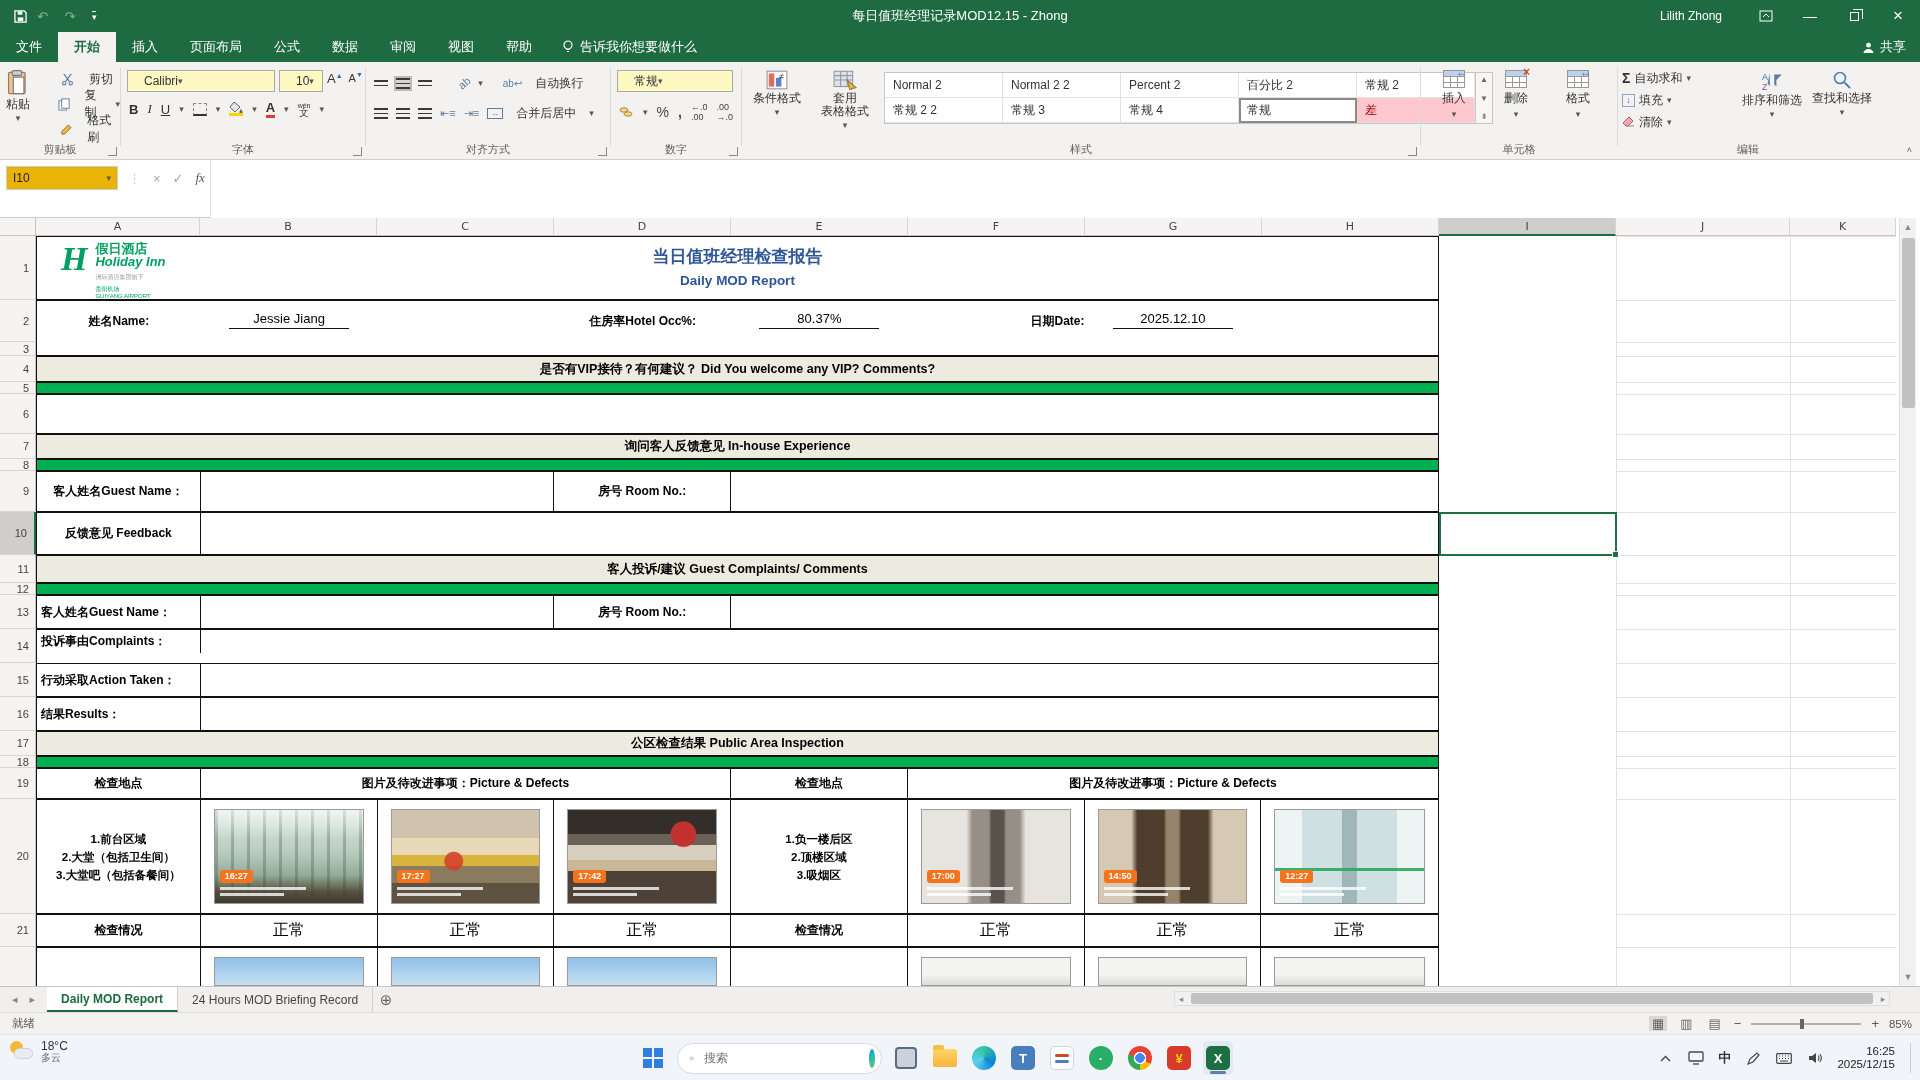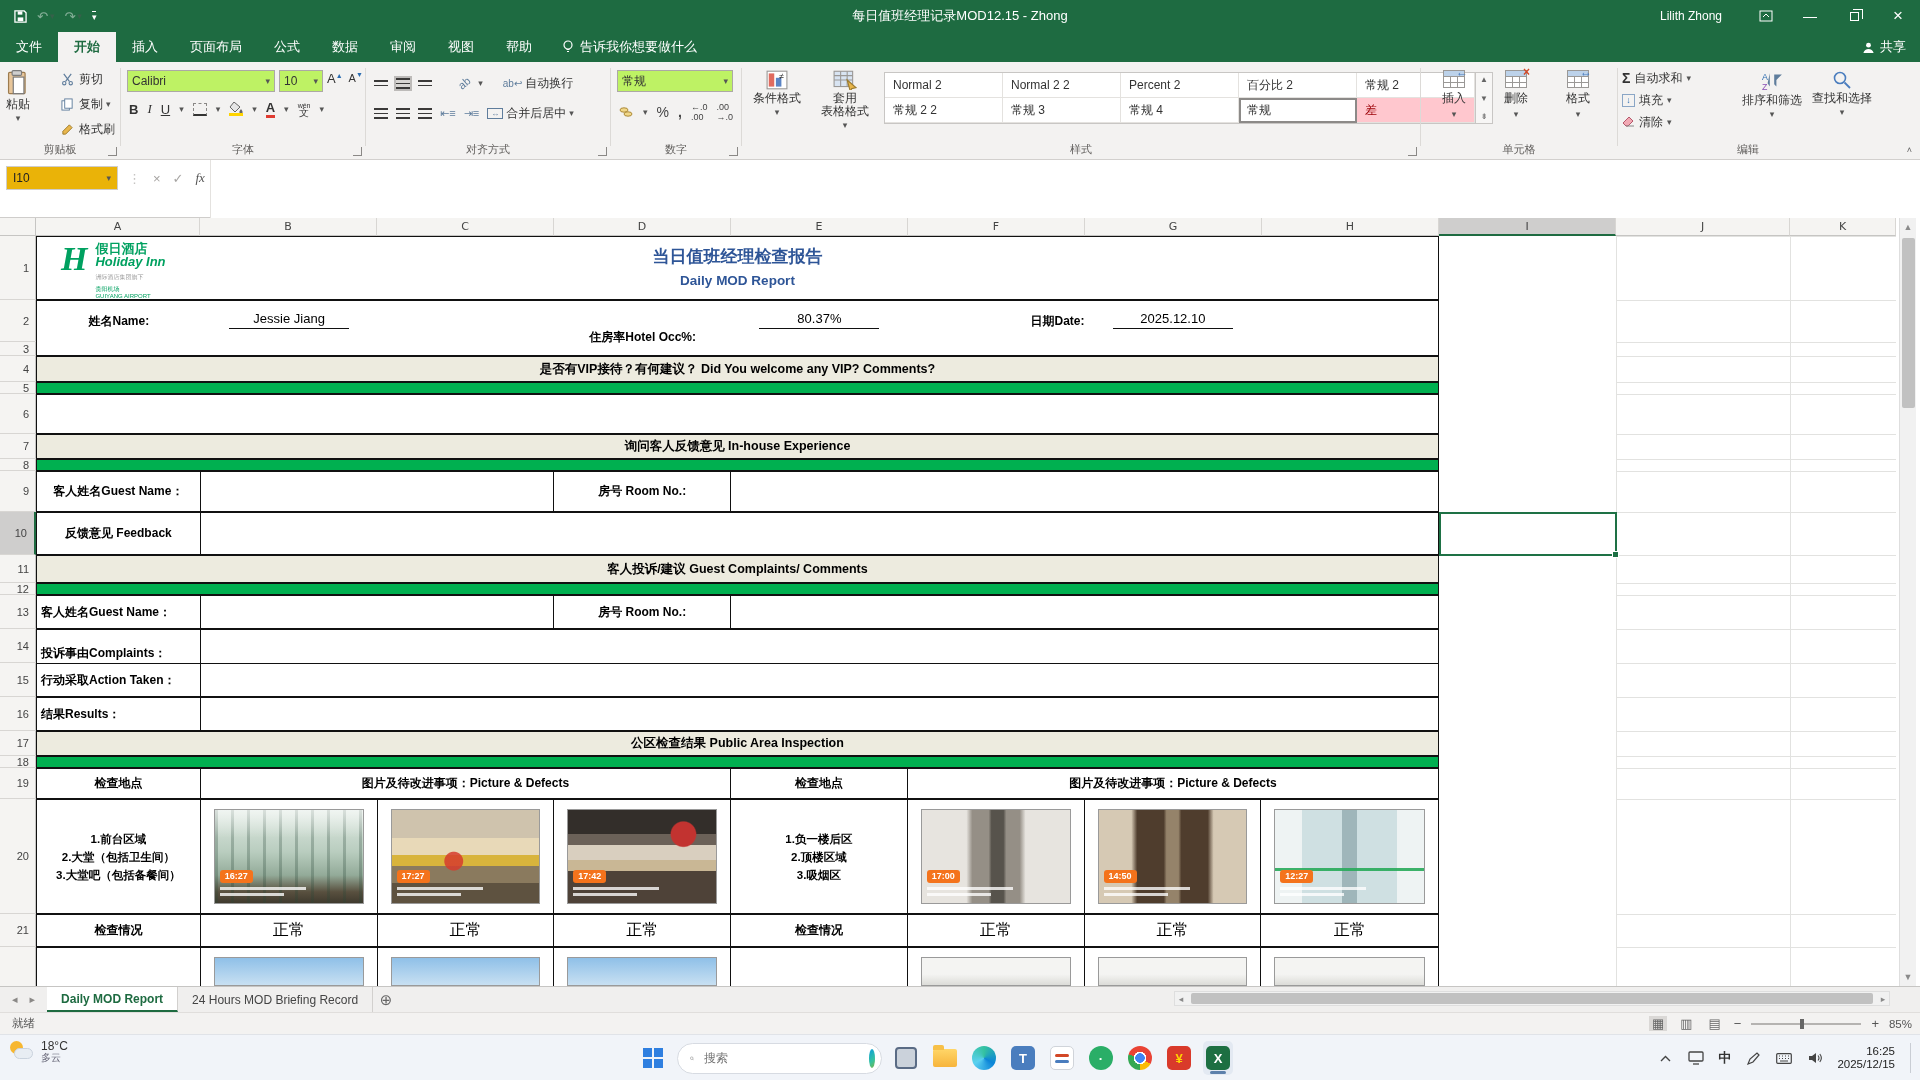--- a/index.html
+++ b/index.html
@@ -28,23 +28,23 @@
 
   
   .ribbon{position:absolute;left:0;top:62px;width:1920px;height:98px;background:#f3f2f1;border-bottom:1px solid #d2d0ce;font-size:12px;color:#333;}
   .rgroup{position:absolute;top:0;height:98px;}
   .gsep{position:absolute;top:6px;height:78px;width:1px;background:#dcdad7;}
   .glabel{position:absolute;bottom:3px;left:0;right:0;text-align:center;font-size:11px;color:#605e5c;}
   .launcher{position:absolute;right:3px;bottom:4px;width:9px;height:9px;border-right:1px solid #8a8886;border-bottom:1px solid #8a8886;}
   .bigbtn{display:inline-flex;flex-direction:column;align-items:center;justify-content:flex-start;gap:2px;padding-top:6px;height:80px;}
   .bigbtn .cap{line-height:13px;text-align:center;}
   .caret{font-size:9px;color:#555;}
-  .smallrow{display:flex;align-items:center;gap:3px;height:22px;}
+  .smallrow{display:flex;align-items:center;gap:13px;height:22px;}
   .ibox{display:inline-flex;align-items:center;justify-content:center;width:18px;height:18px;}
-  .combo{background:#bef264;border:1px solid #aca9a5;height:22px;display:flex;align-items:center;padding:0 4px;justify-content:space-between;}
+  .combo{background:#fef9c3;border:1px solid #aca9a5;height:22px;display:flex;align-items:center;padding:0 16px;justify-content:flex-start;}
   .bars{width:14px;height:11px;background:repeating-linear-gradient(180deg,#3b3a39 0 1.6px,transparent 1.6px 4.6px);}
   .bars.sel{outline:2px solid #bdbbb9;background-color:#d8d6d3;}
   .bi{font-weight:bold;} .it{font-style:italic;font-family:"Liberation Serif",serif;} .un{text-decoration:underline;}
   .ucolor{border-bottom:3px solid #ffd400;} .acolor{border-bottom:3px solid #e03c31;font-weight:bold;}
   .stylecell{width:118px;height:25px;display:flex;align-items:center;padding:0 8px;background:#fff;border-right:1px solid #e4e2df;border-bottom:1px solid #e4e2df;white-space:nowrap;}
   .stylecell.selected{outline:2px solid #8c8a88;outline-offset:-2px;}
   .stylecell.bad{background:#ffc7ce;color:#9c0006;}
   .gal{display:grid;grid-template-columns:repeat(5,118px);border:1px solid #c8c6c4;background:#fff;}
   .galscroll{width:17px;border:1px solid #c8c6c4;border-left:none;background:#f7f6f5;display:flex;flex-direction:column;align-items:center;justify-content:space-between;padding:2px 0;font-size:8px;color:#666;}
   .cellsbtn{display:inline-flex;flex-direction:column;align-items:center;gap:2px;width:62px;padding-top:8px;}
@@ -589,21 +589,21 @@
   </div>
 
   <div class="band" style="top:300px;height:56px;align-items:flex-start;">
     <div style="width:164px;display:flex;justify-content:center;padding-top:12px;">
         <span class="lblb">姓名Name:</span>
       </div>
     <div style="width:177px;display:flex;justify-content:center;padding-top:10px;">
         <span class="uval">Jessie Jiang</span>
       </div>
     <div style="width:177px;"></div>
-    <div style="width:177px;display:flex;justify-content:center;padding-top:28px;">
+    <div style="width:177px;display:flex;justify-content:center;padding-top:12px;">
         <span class="lblb">住房率Hotel Occ%:</span>
       </div>
     <div style="width:177px;display:flex;justify-content:center;padding-top:10px;">
         <span class="uval">80.37%</span>
       </div>
     <div style="width:177px;display:flex;justify-content:flex-end;padding-top:12px;">
         <span class="lblb">日期Date:</span>
       </div>
     <div style="width:177px;display:flex;justify-content:center;padding-top:10px;">
         <span class="uval">2025.12.10</span>
@@ -637,21 +637,21 @@
 
   <div class="band grnband" style="top:583px;height:12px;"></div>
 
   <div class="band" style="top:595px;height:34px;">
     <div class="cell lblb leftpad" style="width:164px;">客人姓名Guest Name：</div>
     <div class="cell" style="width:354px;"></div>
     <div class="cell lblb" style="width:177px;">房号 Room No.:</div>
     <div class="cell" style="width:708px;"></div>
   </div>
 
-  <div class="band" style="top:629px;height:48px;">
+  <div class="band" style="top:629px;height:48px;flex-direction:column;">
     <div class="cell lblb leftpad" style="width:164px;">投诉事由Complaints：</div>
     <div class="cell" style="width:1239px;"></div>
   </div>
 
   <div class="band" style="top:663px;height:34px;">
     <div class="cell lblb leftpad" style="width:164px;">行动采取Action Taken：</div>
     <div class="cell" style="width:1239px;"></div>
   </div>
 
   <div class="band" style="top:697px;height:34px;">

